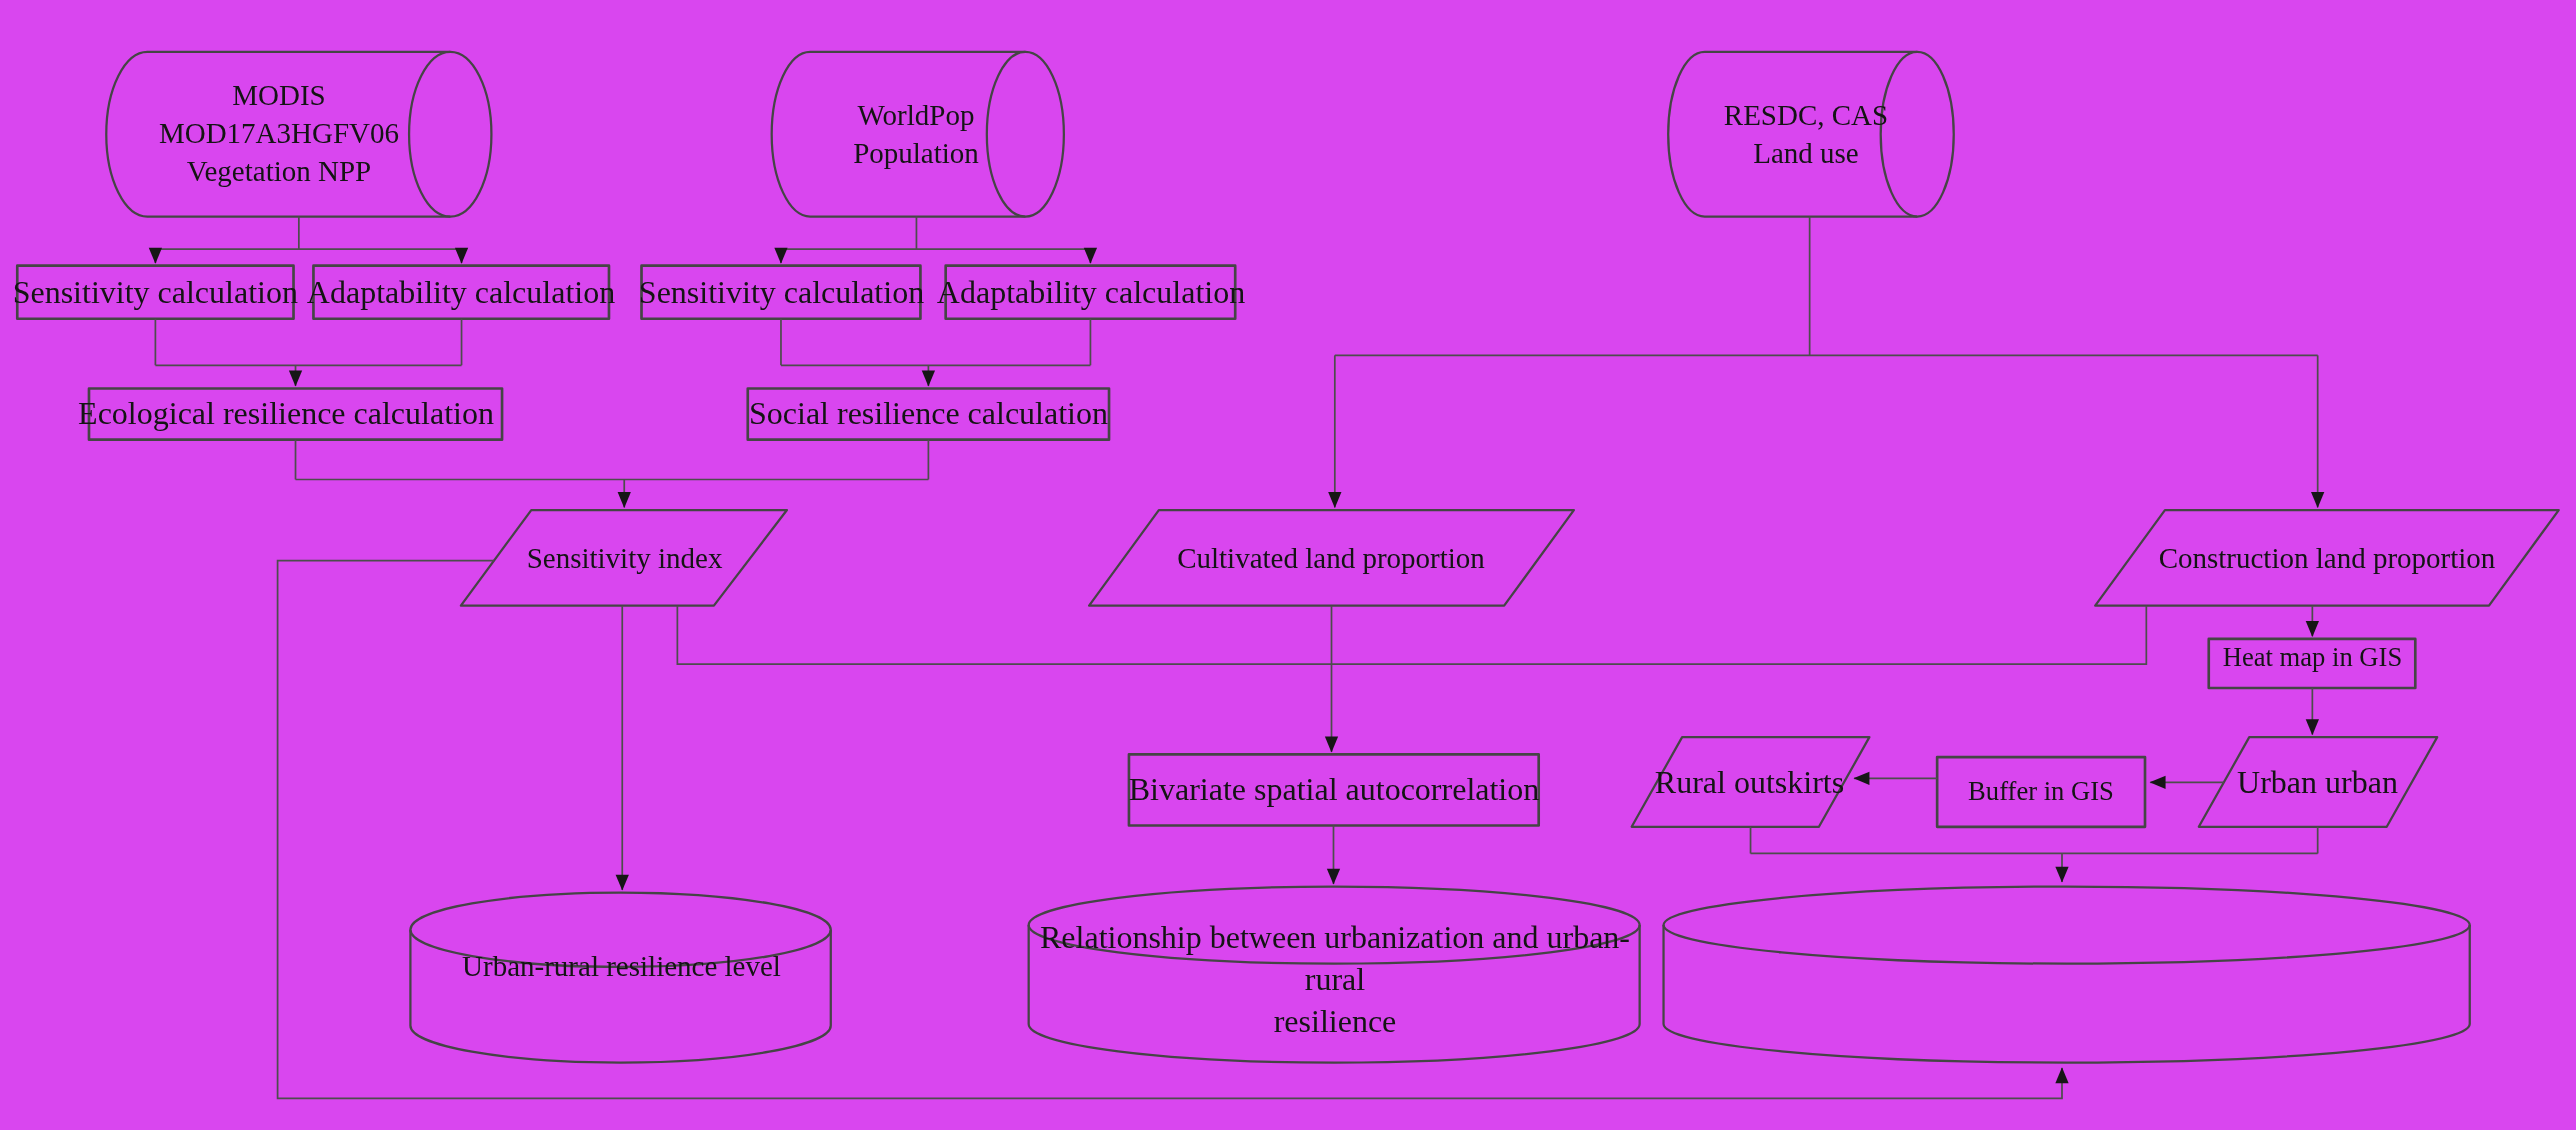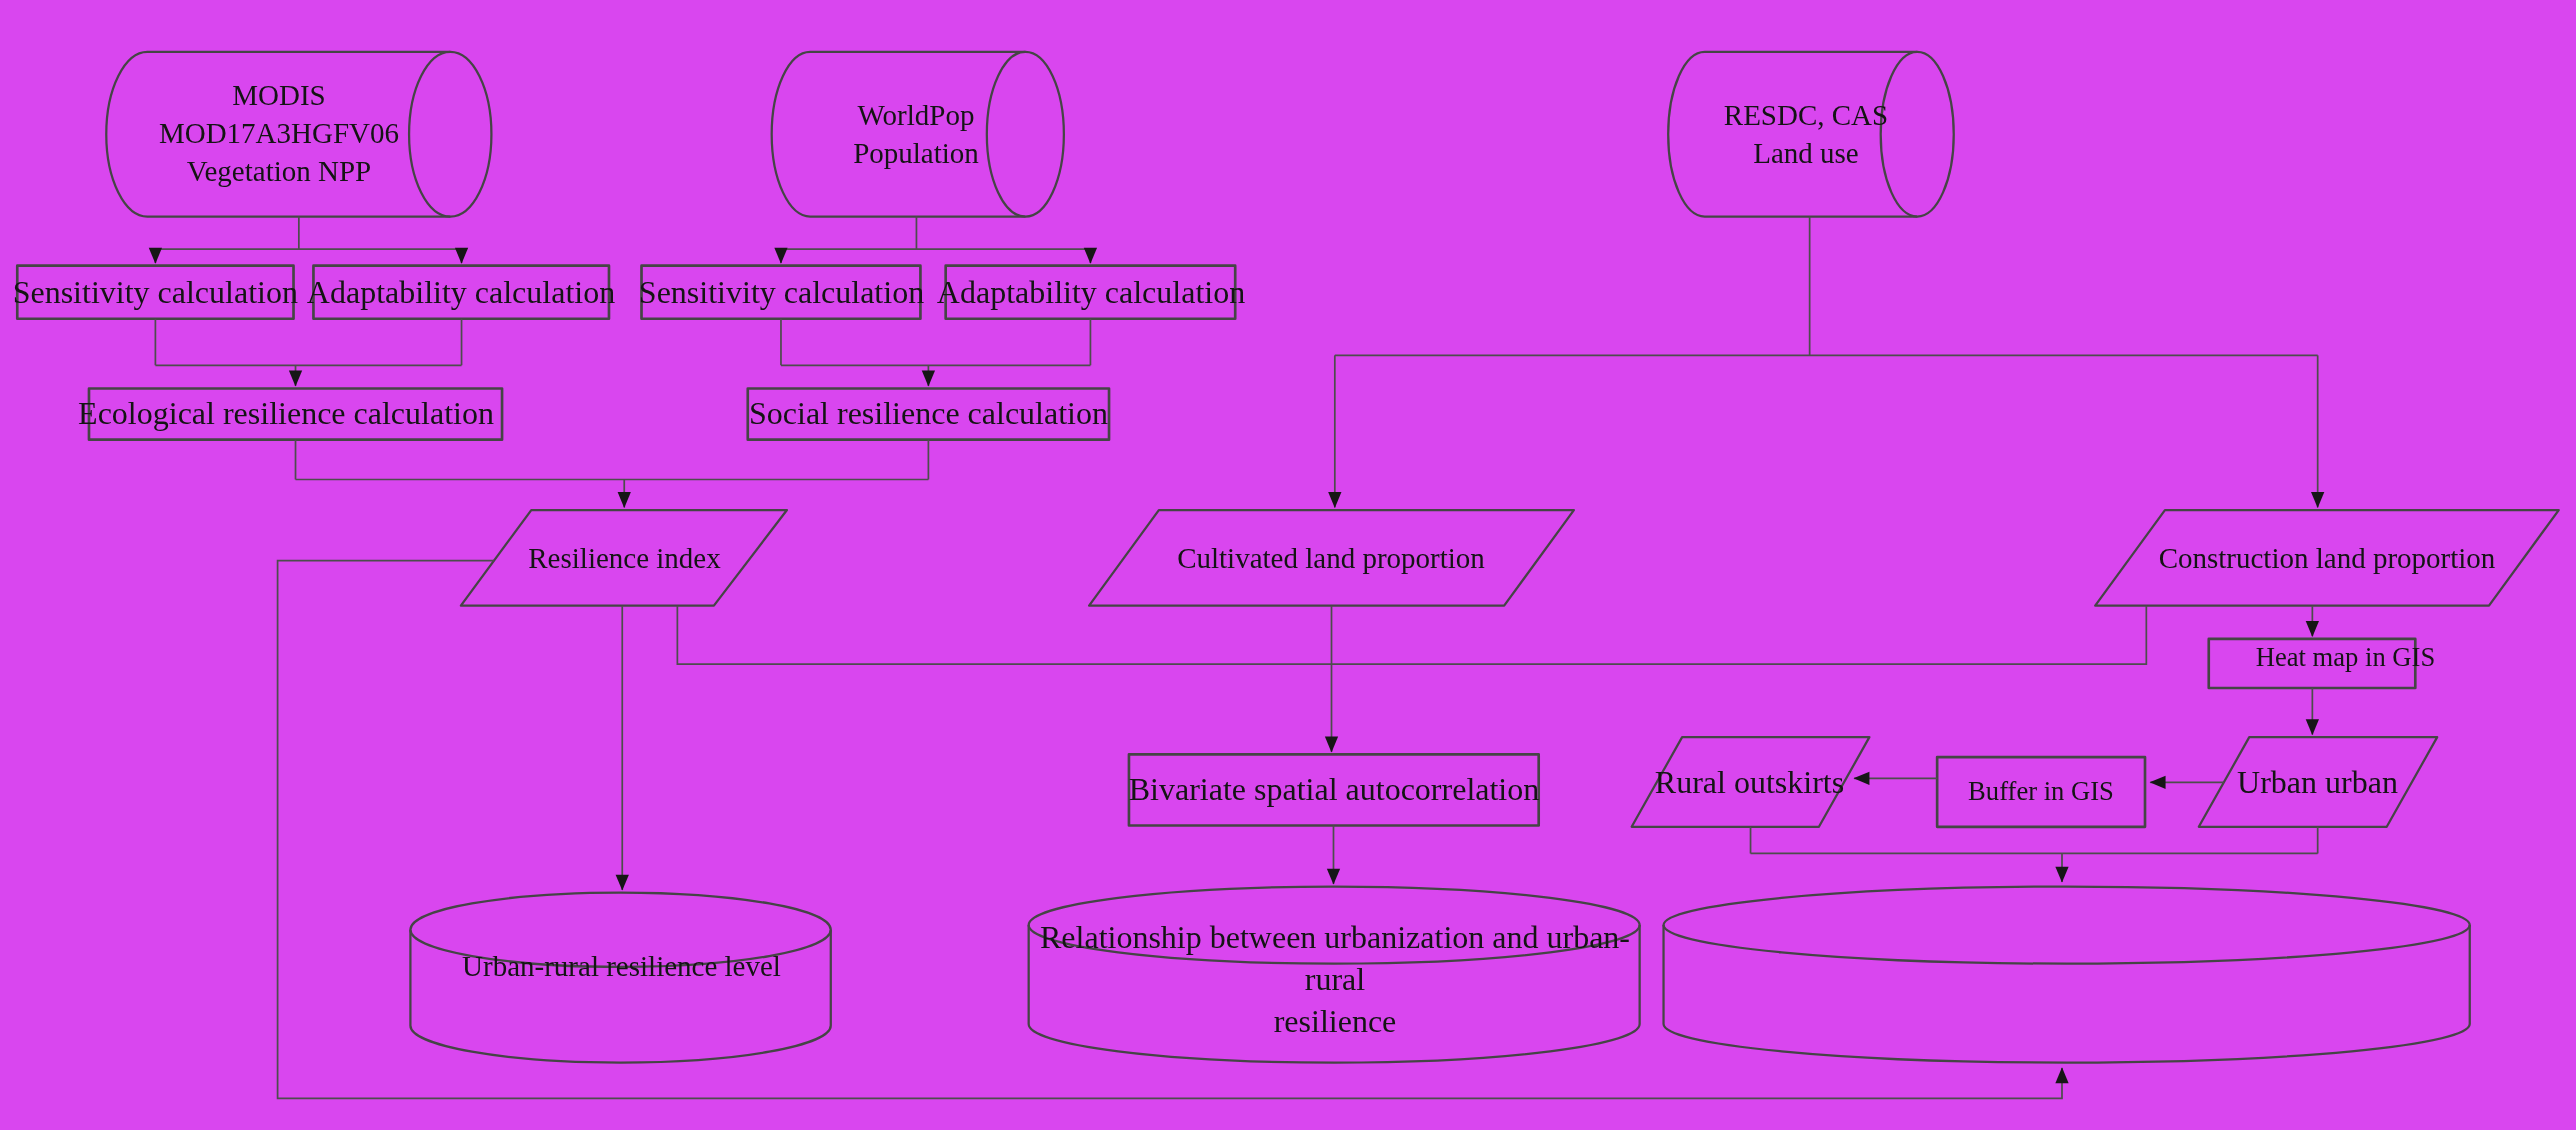--- a/index.html
+++ b/index.html
@@ -130,25 +130,25 @@
   <div class="lbl multi big" style="left:1680px;top:76px;width:252px;height:116px;">RESDC, CAS
 Land use</div>
 
   <div class="lbl" style="left:17.3px;top:266px;width:276px;height:53px;">Sensitivity calculation</div>
   <div class="lbl" style="left:313px;top:266px;width:296px;height:53px;">Adaptability calculation</div>
   <div class="lbl" style="left:642px;top:266px;width:279px;height:53px;">Sensitivity calculation</div>
   <div class="lbl" style="left:946px;top:266px;width:290px;height:53px;">Adaptability calculation</div>
   <div class="lbl" style="left:89px;top:388px;width:394px;height:51px;">Ecological resilience calculation</div>
   <div class="lbl" style="left:748px;top:388px;width:361px;height:51px;">Social resilience calculation</div>
 
-  <div class="lbl big" style="left:475px;top:510px;width:299px;height:96px;">Resilience index</div>
+  <div class="lbl big" style="left:475px;top:510px;width:299px;height:96px;">Sensitivity index</div>
   <div class="lbl big" style="left:1165px;top:510px;width:332px;height:96px;">Cultivated land proportion</div>
   <div class="lbl big" style="left:2128px;top:510px;width:398px;height:96px;">Construction land proportion</div>
 
-  <div class="lbl sm" style="left:2209px;top:639px;width:207px;height:38px;margin-left:33px;">Heat map in GIS</div>
+  <div class="lbl sm" style="left:2209px;top:639px;width:207px;height:38px;">Heat map in GIS</div>
   <div class="lbl" style="left:1129px;top:754px;width:410px;height:71px;">Bivariate spatial autocorrelation</div>
   <div class="lbl" style="left:1640px;top:737px;width:219px;height:90px;">Rural outskirts</div>
   <div class="lbl sm" style="left:1937px;top:757px;width:208px;height:70px;">Buffer in GIS</div>
   <div class="lbl" style="left:2208px;top:737px;width:219px;height:90px;">Urban urban</div>
 
   <div class="lbl big" style="left:432px;top:923px;width:379px;height:86px;">Urban-rural resilience level</div>
   <div class="lbl multi" style="left:1036px;top:916px;width:598px;height:126px;">Relationship between urbanization and urban-rural
 resilience</div>
 
 </div>

